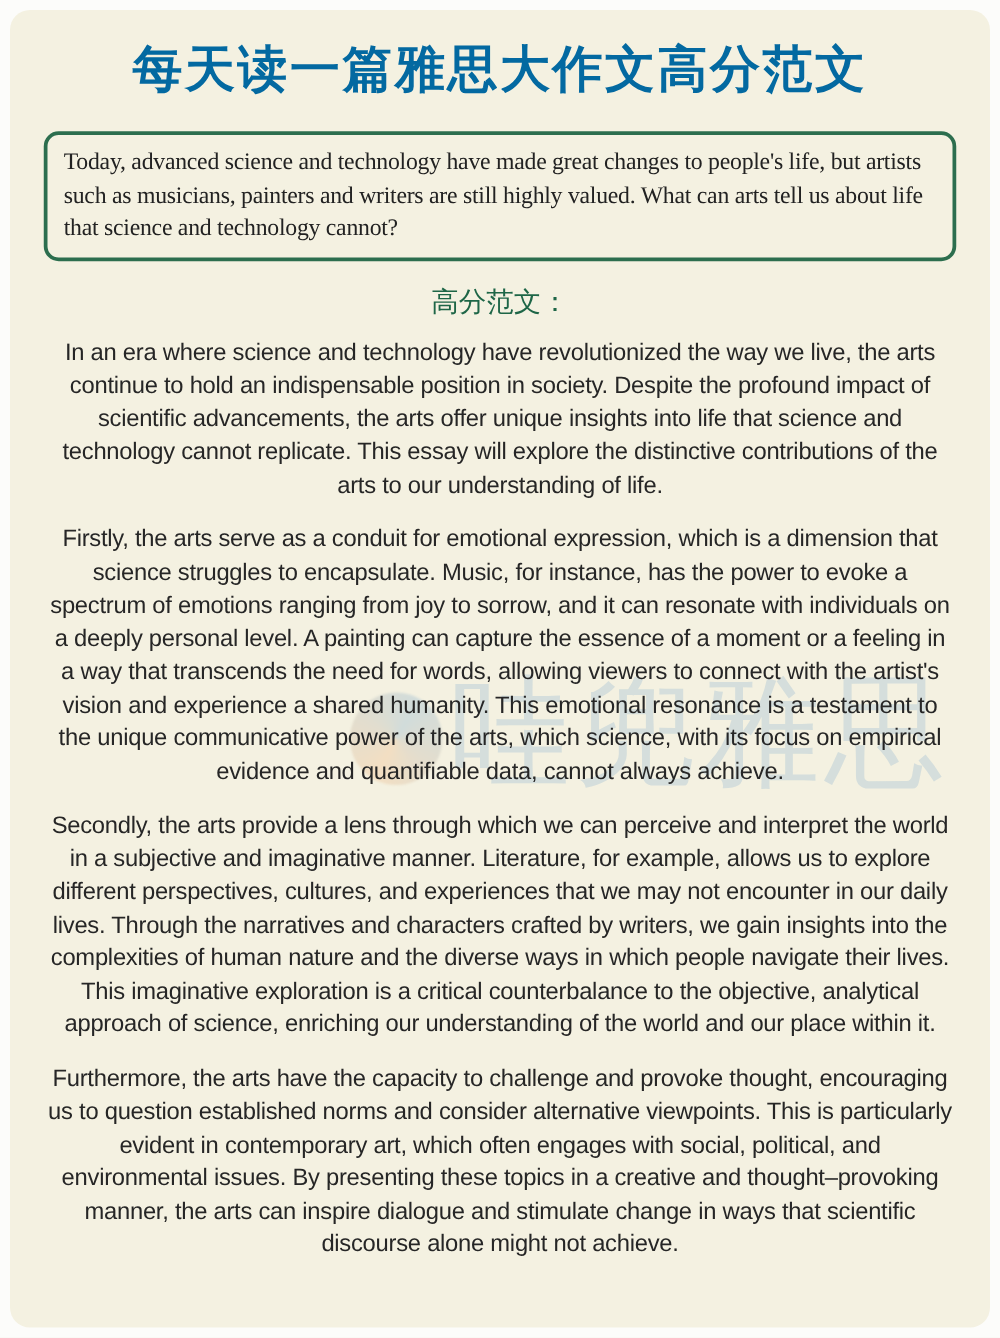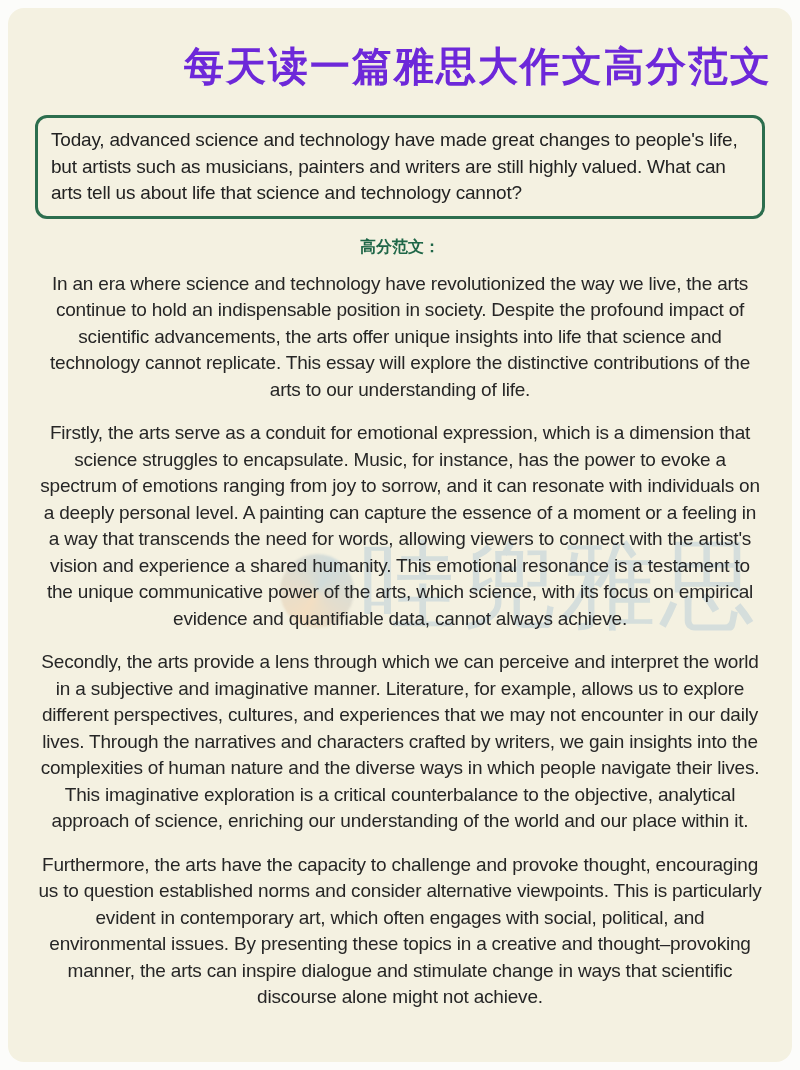--- a/index.html
+++ b/index.html
@@ -19,50 +19,51 @@
     position: absolute;
     left: 8px;
     top: 8px;
     right: 8px;
     bottom: 8px;
     background: #f4f1e1;
     border-radius: 16px;
     overflow: hidden;
   }
   .page-title {
-    margin: 34px 20px 0;
-    text-align: right;
+    margin: 24px 20px 0;
+    text-align: center;
     font-size: 40px;
     line-height: 48px;
     font-weight: 800;
     letter-spacing: 2px;
-    color: #6d28d9;
+    color: #0369a1;
   }
   .prompt-box {
     position: relative;
     z-index: 1;
     margin: 25px 27px 0;
     border: 3px solid #2c6e4e;
     border-radius: 12px;
     padding: 9px 13px;
     background: #f4f1e1;
+    font-family: Liberation Serif, serif;
   }
   .prompt-text {
     font-size: 19px;
     line-height: 26.5px;
     letter-spacing: -0.2px;
     color: #222222;
   }
   .section-heading {
     position: relative;
     z-index: 1;
     margin: 18px 0 13px;
     text-align: center;
-    font-size: 16px;
-    font-weight: 700;
+    font-size: 22px;
+    font-weight: 400;
     color: #1e6647;
   }
   .essay {
     position: relative;
     z-index: 1;
   }
   .essay p {
     margin: 0 30px 17px;
     font-size: 19px;
     line-height: 26.5px;

